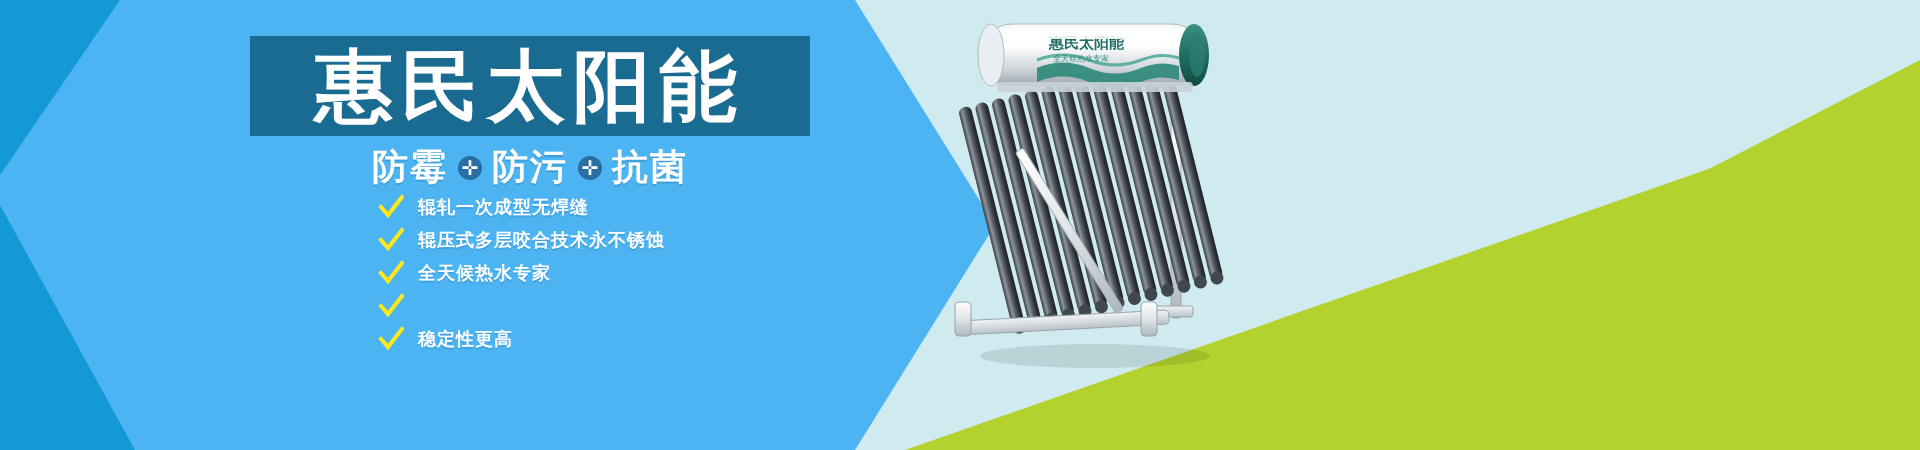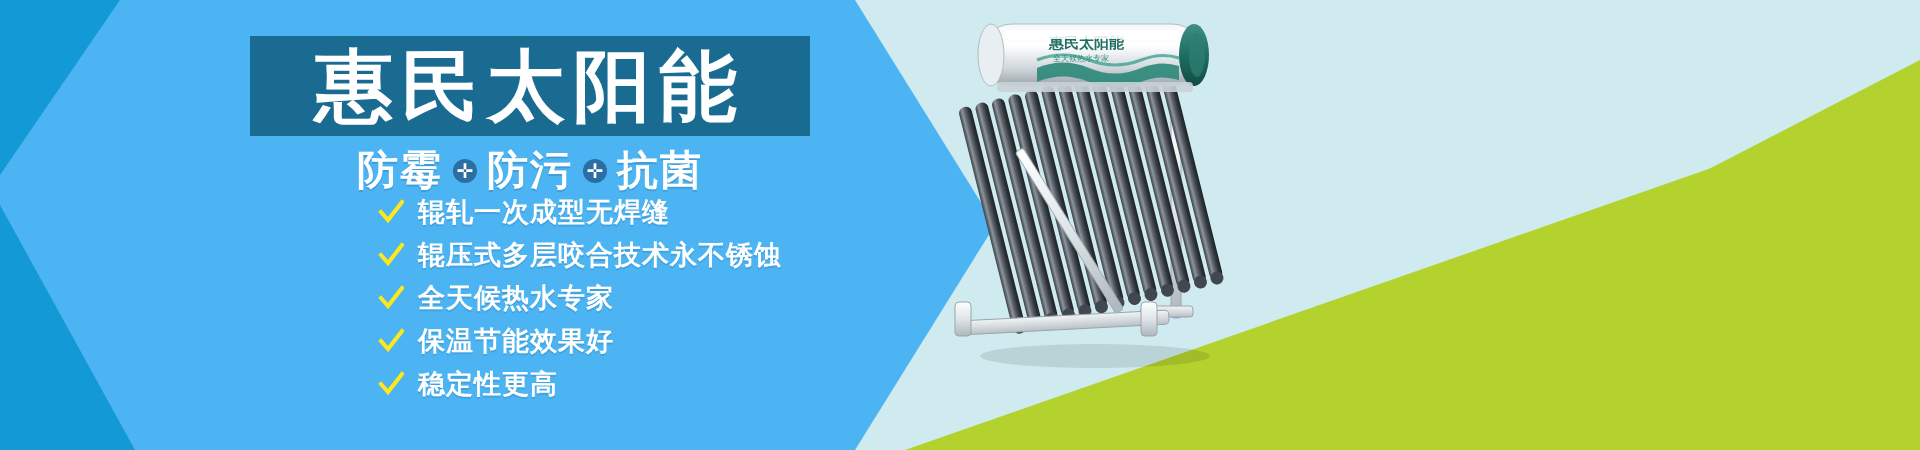--- a/index.html
+++ b/index.html
@@ -57,41 +57,41 @@
     line-height:1;white-space:nowrap;
     font-family:"DejaVu Sans","Liberation Sans",sans-serif;
   }
 
   .subtitle{
     position:absolute;left:250px;top:143px;width:560px;
     display:flex;align-items:center;justify-content:center;gap:8px;
     white-space:nowrap;
   }
   .sub-word{
-    color:#ffffff;font-size:41px;font-weight:bold;letter-spacing:2px;
+    color:#ffffff;font-size:36px;font-weight:bold;letter-spacing:2px;
     text-shadow:0 2px 0 rgba(0,60,110,.18);
     font-family:"DejaVu Sans","Liberation Sans",sans-serif;
   }
   .plus-badge{
     display:inline-flex;align-items:center;justify-content:center;
     width:24px;height:24px;border-radius:50%;
     background:#2a6ea3;color:#ffffff;font-size:20px;font-weight:bold;
     line-height:1;margin:0 2px;
   }
 
   .bullets{
     position:absolute;left:378px;top:194px;
     display:flex;flex-direction:column;gap:7px;
   }
   .bullet{display:flex;align-items:center;gap:14px;white-space:nowrap;}
   .check{
     width:26px;height:26px;flex:0 0 26px;display:block;
   }
   .bullet-text{
-    color:#ffffff;font-size:27px;font-weight:bold;letter-spacing:1px;
+    color:#ffffff;font-size:18px;font-weight:bold;letter-spacing:1px;
     text-shadow:0 2px 0 rgba(0,60,110,.15);
     font-family:"DejaVu Sans","Liberation Sans",sans-serif;
   }
 
   
   #product{position:absolute;left:945px;top:0px;width:330px;height:360px;margin-top:16px;}
 </style>
 </head>
 <body>
 
@@ -132,21 +132,20 @@
     <div class="bullet">
       <svg class="check" viewBox="0 0 26 26">
         <path d="M3 13 L10 21 L24 3" fill="none" stroke="#ffe81a" stroke-width="4" stroke-linecap="square"></path>
       </svg>
       <span class="bullet-text">全天候热水专家</span>
     </div>
     <div class="bullet">
       <svg class="check" viewBox="0 0 26 26">
         <path d="M3 13 L10 21 L24 3" fill="none" stroke="#ffe81a" stroke-width="4" stroke-linecap="square"></path>
       </svg>
-      <span class="bullet-text">保温节能效果好</span>
     </div>
     <div class="bullet">
       <svg class="check" viewBox="0 0 26 26">
         <path d="M3 13 L10 21 L24 3" fill="none" stroke="#ffe81a" stroke-width="4" stroke-linecap="square"></path>
       </svg>
       <span class="bullet-text">稳定性更高</span>
     </div>
   </div>
 
   <div id="product">

